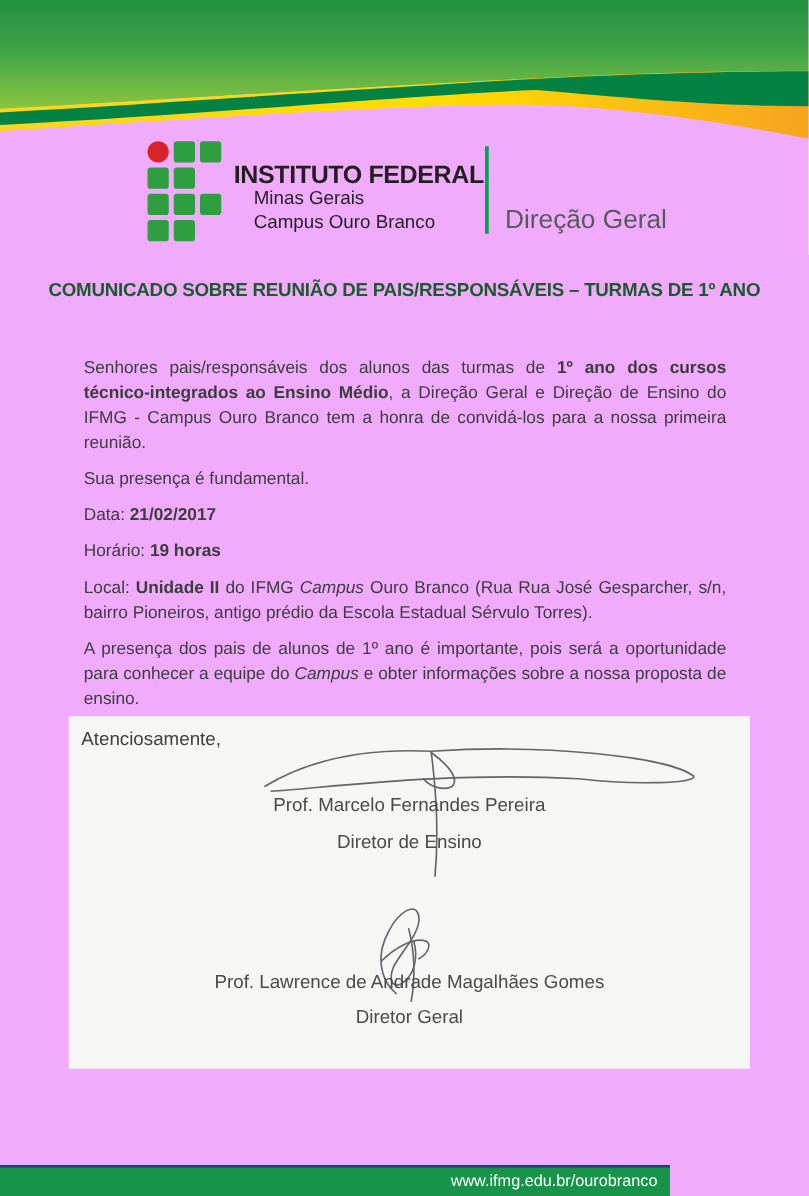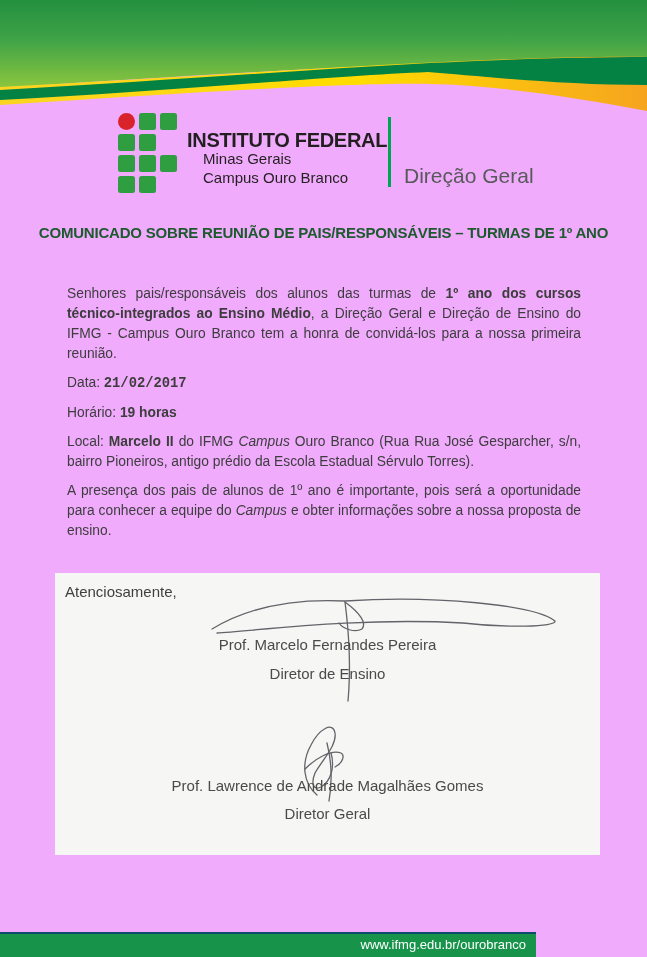--- a/index.html
+++ b/index.html
@@ -84,23 +84,24 @@
     <div class="brand-sub">Campus Ouro Branco</div>
   </div>
 
   <div class="brand-divider"></div>
   <div class="dept">Direção Geral</div>
 
   <div class="doc-title">COMUNICADO SOBRE REUNIÃO DE PAIS/RESPONSÁVEIS – TURMAS DE 1º ANO</div>
 
   <div class="doc-body">
       <p><span>Senhores pais/responsáveis dos alunos das turmas de </span><span style="font-weight: bold;">1º ano dos cursos técnico-integrados ao Ensino Médio</span><span>, a Direção Geral e Direção de Ensino do IFMG - Campus Ouro Branco tem a honra de convidá-los para a nossa primeira reunião.</span></p>
-      <p><span>Data: </span><span style="font-weight: bold; font-family: Liberation Mono, monospace;">21/02/2017</span></p>
+      <p><span>Sua presença é fundamental.</span></p>
+      <p><span>Data: </span><span style="font-weight: bold;">21/02/2017</span></p>
       <p><span>Horário: </span><span style="font-weight: bold;">19 horas</span></p>
-      <p><span>Local: </span><span style="font-weight: bold;">Marcelo II</span><span> do IFMG </span><span style="font-style: italic;">Campus</span><span> Ouro Branco (Rua Rua José Gesparcher, s/n, bairro Pioneiros, antigo prédio da Escola Estadual Sérvulo Torres).</span></p>
+      <p><span>Local: </span><span style="font-weight: bold;">Unidade II</span><span> do IFMG </span><span style="font-style: italic;">Campus</span><span> Ouro Branco (Rua Rua José Gesparcher, s/n, bairro Pioneiros, antigo prédio da Escola Estadual Sérvulo Torres).</span></p>
       <p><span>A presença dos pais de alunos de 1º ano é importante, pois será a oportunidade para conhecer a equipe do </span><span style="font-style: italic;">Campus</span><span> e obter informações sobre a nossa proposta de ensino.</span></p>
     </div>
 
   <div class="scan">
     <div class="closing">Atenciosamente,</div>
 
     <svg class="sig-svg" viewBox="0 0 545 282">
       <g fill="none" stroke="#63636a" stroke-width="1.3" stroke-linecap="round">
 
         <g>

